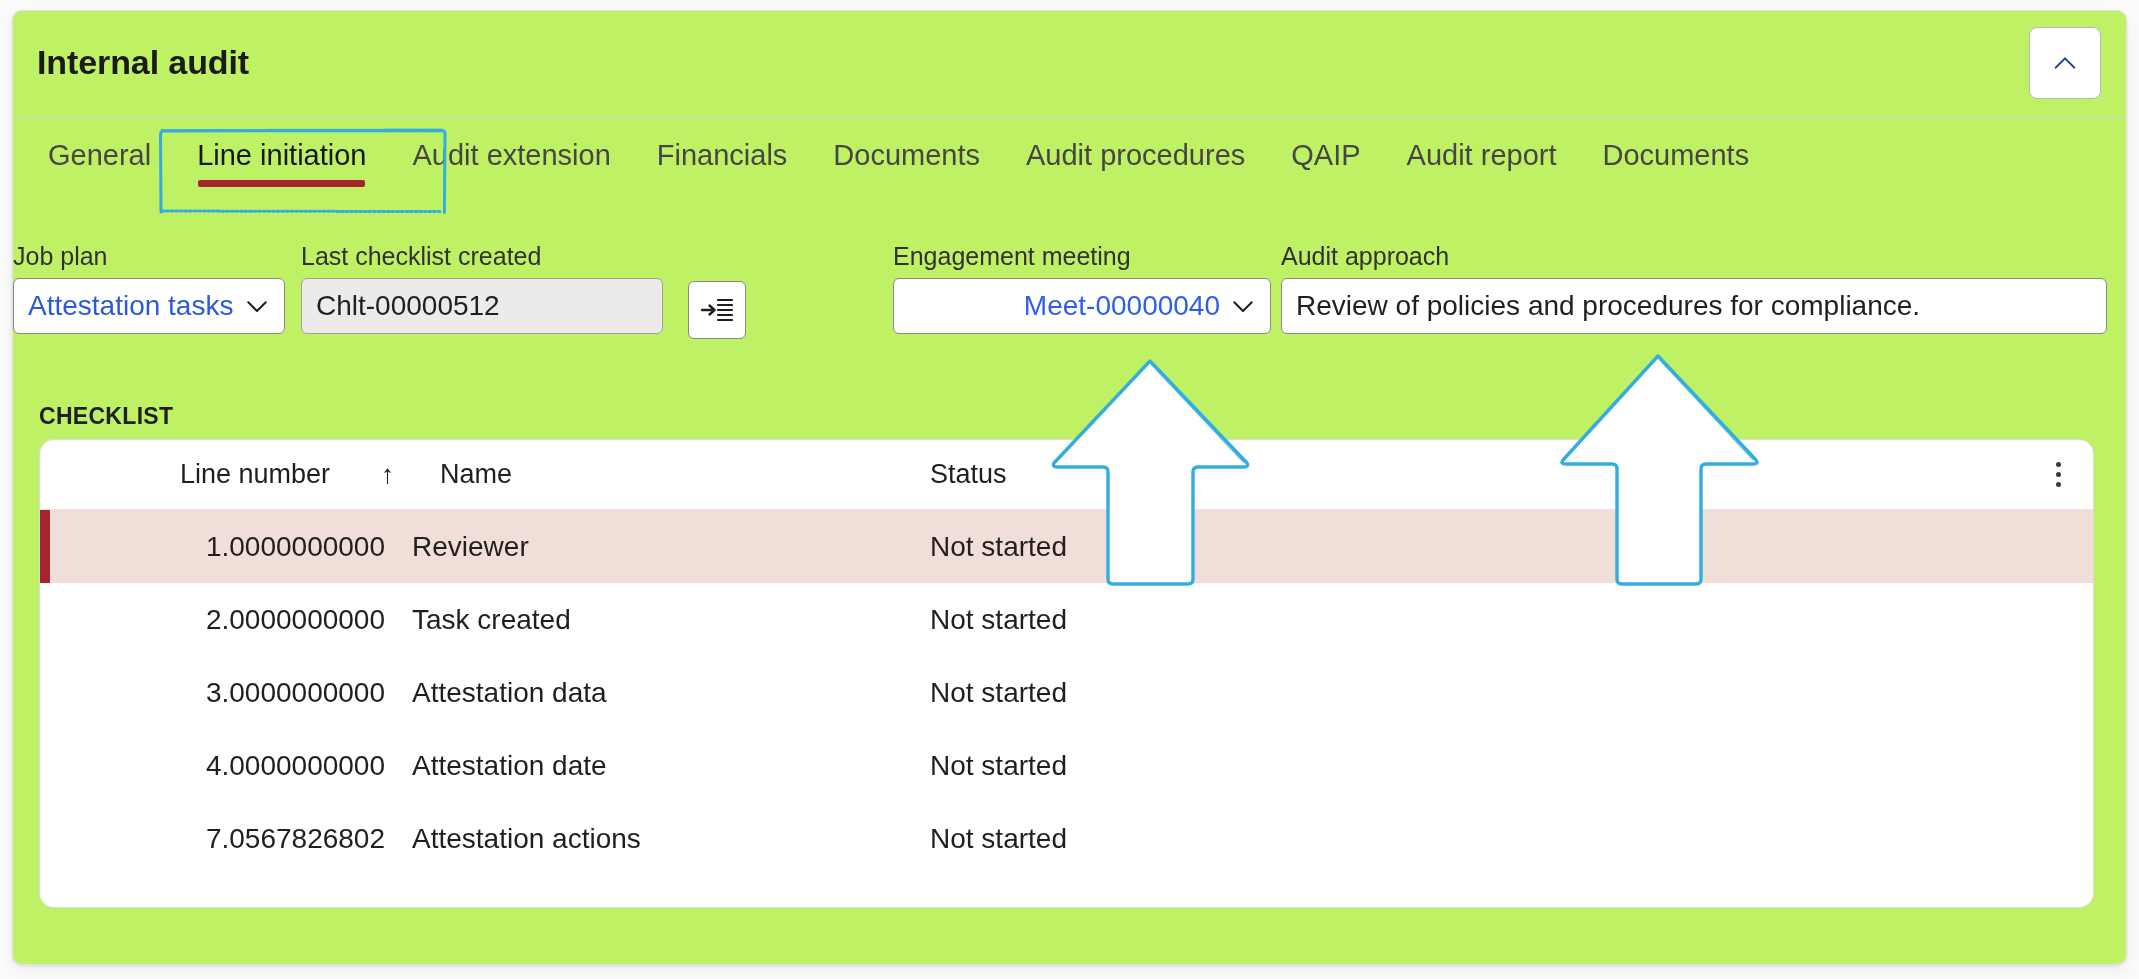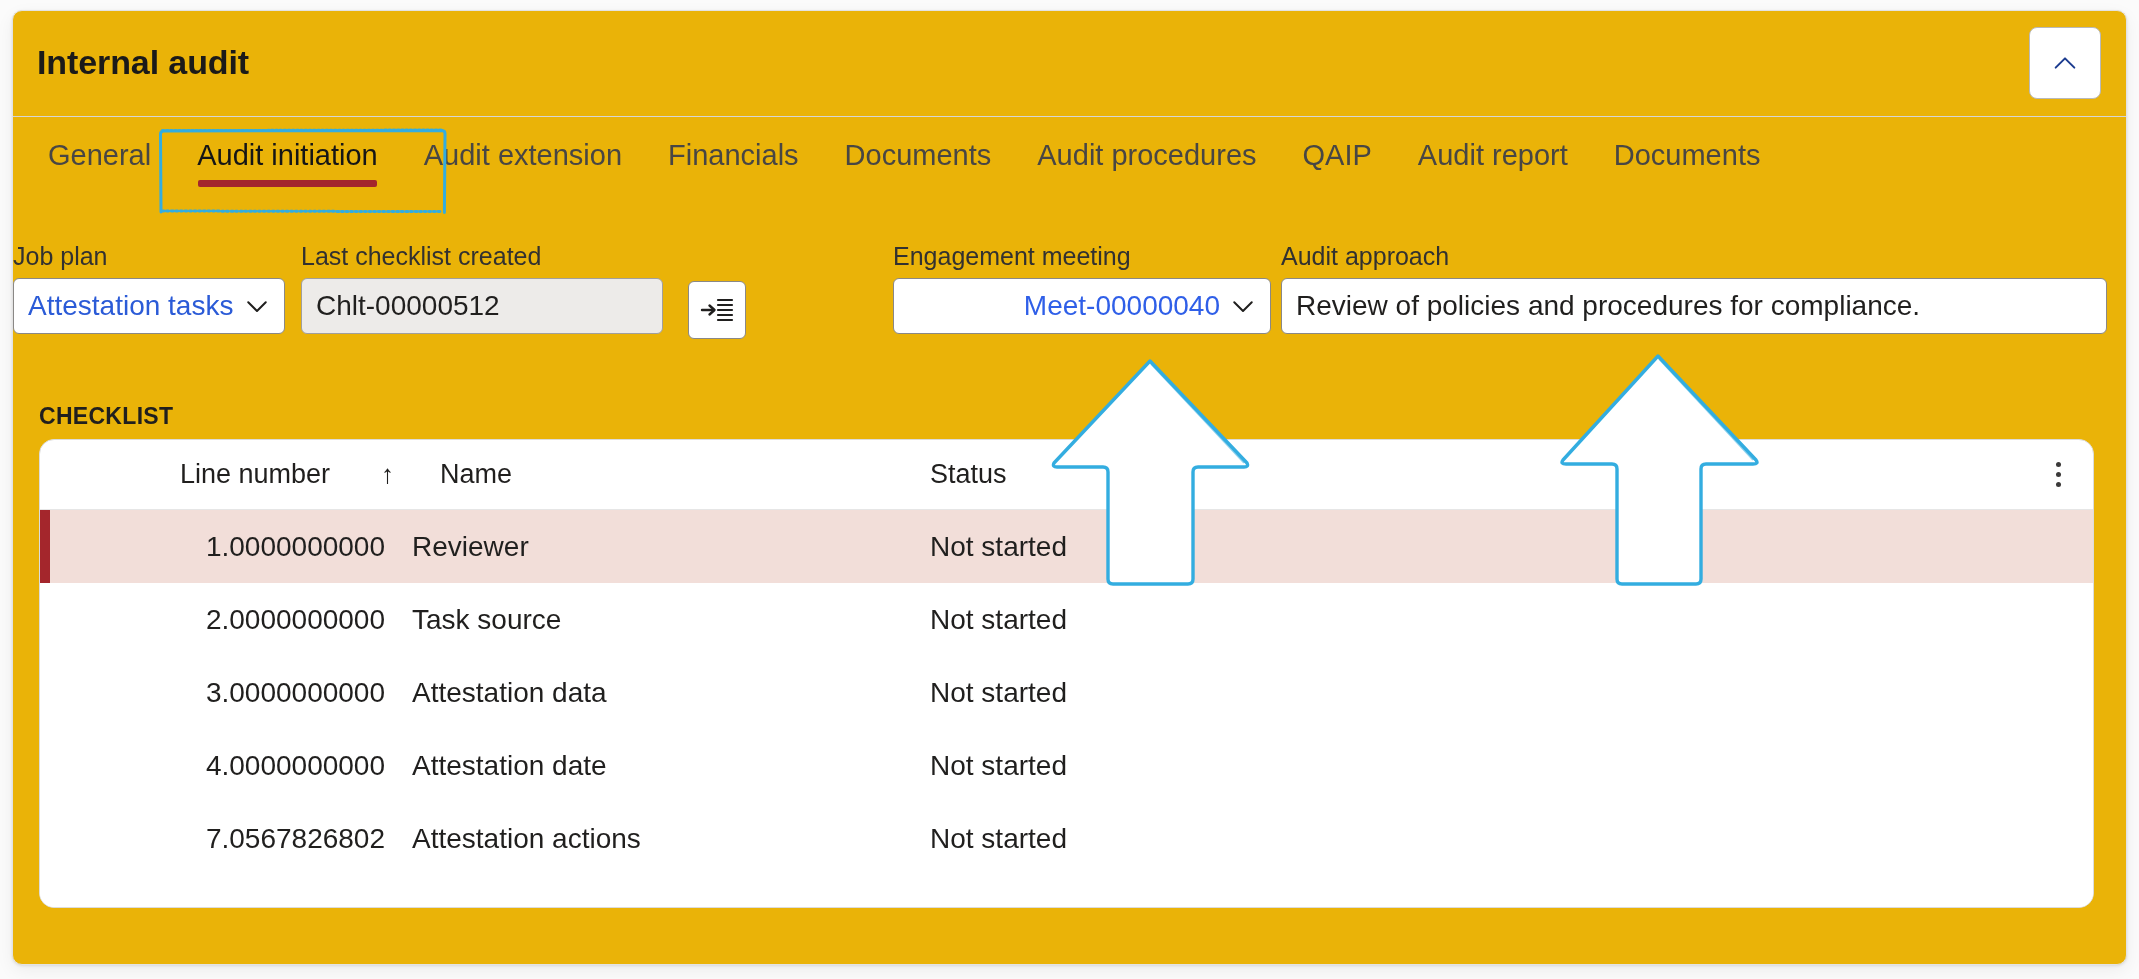--- a/index.html
+++ b/index.html
@@ -14,21 +14,21 @@
     width: 2139px; height: 979px;
     background: #fbfbfb;
     overflow: hidden;
   }
 
   
   .card {
     position: absolute;
     left: 12px; top: 10px;
     width: 2115px; height: 955px;
-    background: #eab308;
+    background: #bef264;
     border: 1px solid #e3e3e3;
     border-radius: 10px;
     box-shadow: 0 1px 3px rgba(0,0,0,0.10), 0 6px 18px rgba(0,0,0,0.06);
   }
 
   
   .card-header {
     position: relative;
     height: 106px;
     border-bottom: 1px solid #d6d6d6;
@@ -233,21 +233,21 @@
           <path d="M4 16 L12 8 L20 16" fill="none" stroke="#1b3b8f" stroke-width="1.7" stroke-linecap="round" stroke-linejoin="round"></path>
         </svg>
       </div>
     </div>
 
     <div class="tabs">
       <div class="tab">
         <span>General</span>
       </div>
       <div class="tab selected">
-        <span>Audit initiation</span>
+        <span>Line initiation</span>
         <span class="underline"></span>
       </div>
       <div class="tab">
         <span>Audit extension</span>
       </div>
       <div class="tab">
         <span>Financials</span>
       </div>
       <div class="tab">
         <span>Documents</span>
@@ -349,21 +349,21 @@
           </span>
       </div>
 
       <div class="row selected">
         <span class="cell c-line">1.0000000000</span>
         <span class="cell c-name">Reviewer</span>
         <span class="cell c-status">Not started</span>
       </div>
       <div class="row">
         <span class="cell c-line">2.0000000000</span>
-        <span class="cell c-name">Task source</span>
+        <span class="cell c-name">Task created</span>
         <span class="cell c-status">Not started</span>
       </div>
       <div class="row">
         <span class="cell c-line">3.0000000000</span>
         <span class="cell c-name">Attestation data</span>
         <span class="cell c-status">Not started</span>
       </div>
       <div class="row">
         <span class="cell c-line">4.0000000000</span>
         <span class="cell c-name">Attestation date</span>

